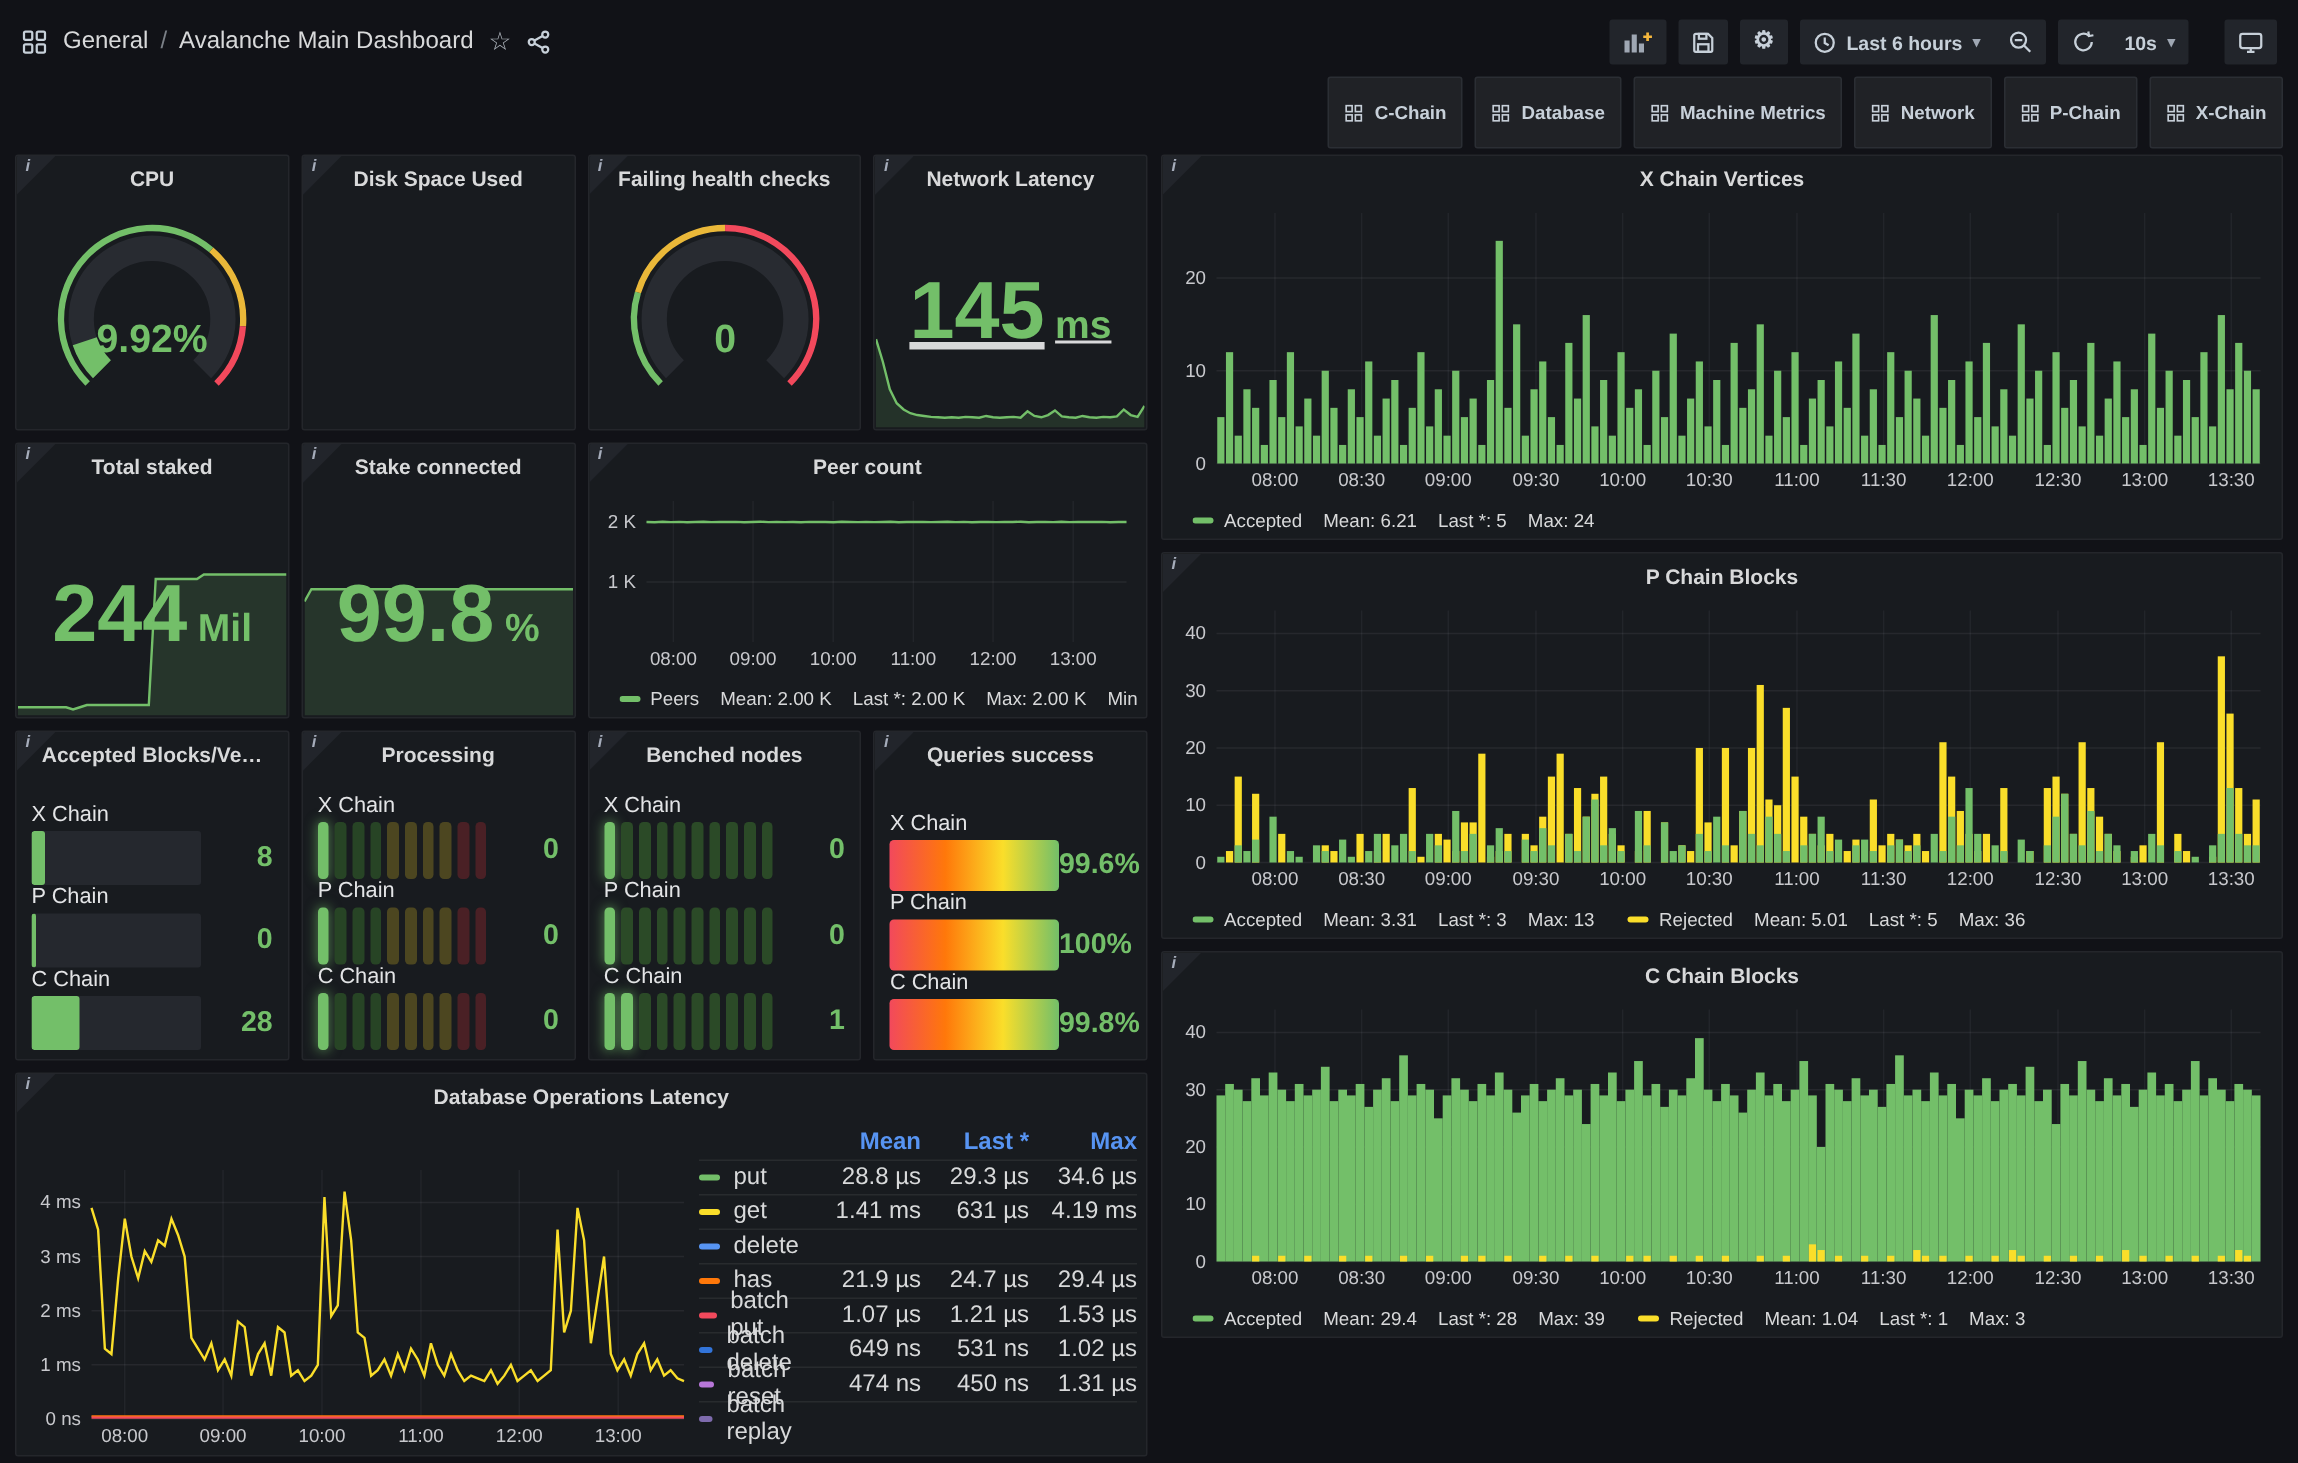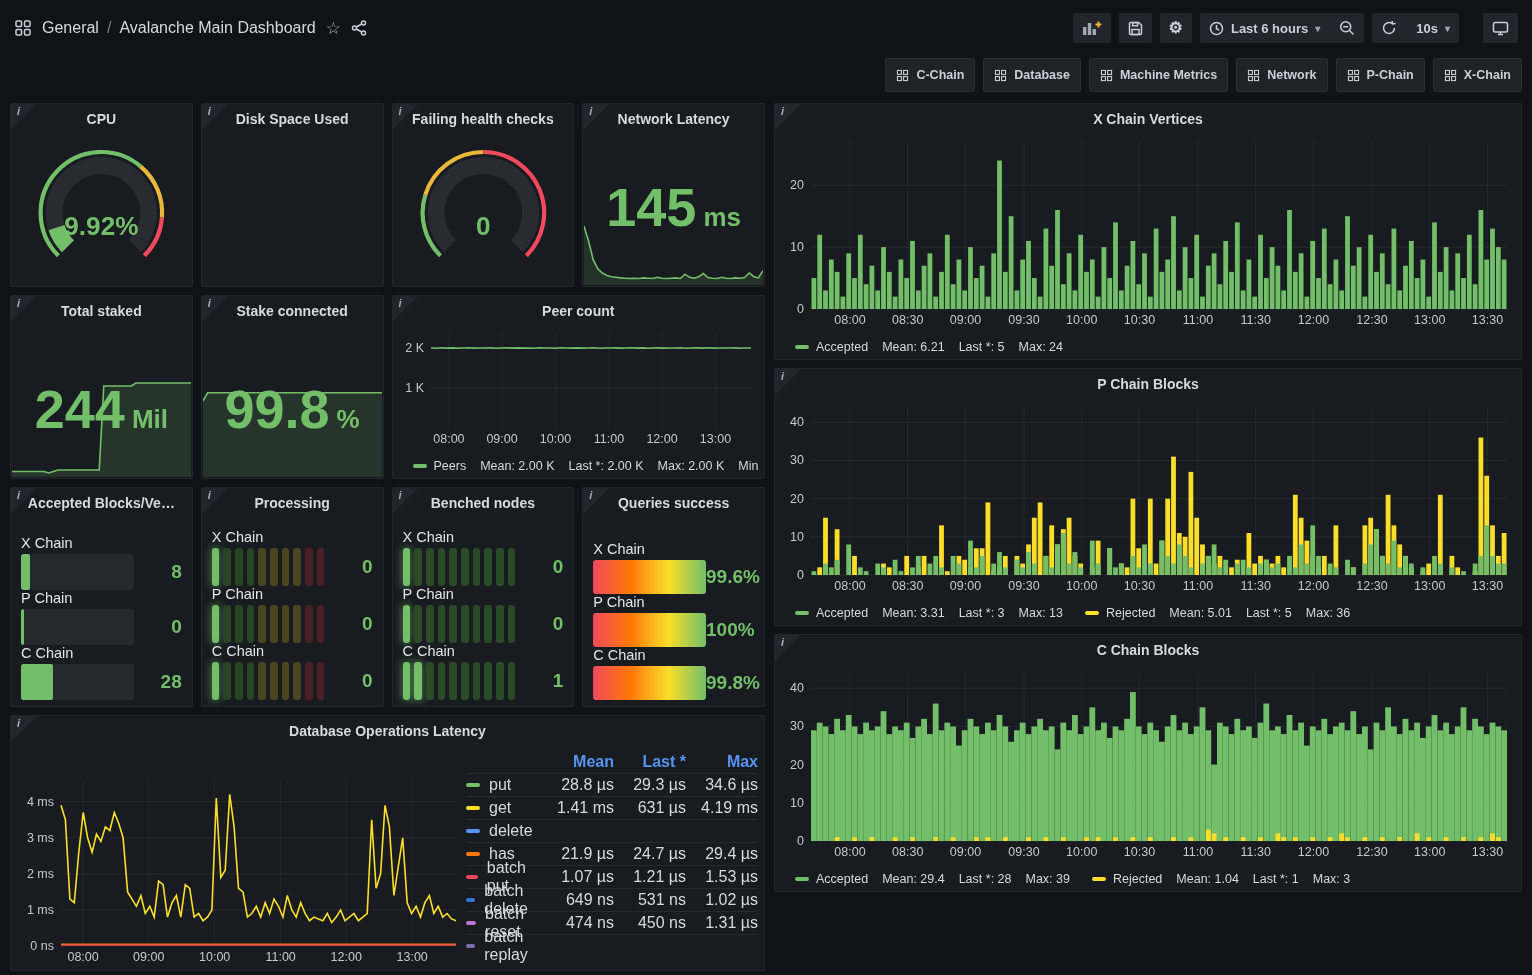--- a/index.html
+++ b/index.html
@@ -18,21 +18,21 @@
   .tb-right { display:flex; align-items:center; gap:8px; }
   .btn { height:30px; background:#22252b; border:none; border-radius:2px; color:#c7d0d9;
          display:flex; align-items:center; gap:7px; padding:0 9px; font-size:13px; font-weight:700; cursor:pointer; }
   .btn-group { display:flex; align-items:center; background:#22252b; border-radius:2px; }
   .btn-group .btn { background:transparent; }
   .btn-group .div { width:1px; background:#2e3137; margin:4px 0; }
   .caret { font-size:10px; color:#9fa7b3; }
   svg.ic { stroke:#c7d0d9; fill:none; stroke-width:1.5; }
   
   .links-row { height:38px; display:flex; justify-content:flex-end; align-items:center; gap:8px; padding:0 10px; }
-  .link-btn { height:34px; background:#202226; border:1px solid #2b2e34; border-radius:2px; color:#c7d0d9;
+  .link-btn { height:48px; background:#202226; border:1px solid #2b2e34; border-radius:2px; color:#c7d0d9;
               display:flex; align-items:center; gap:7px; padding:0 10px; font-size:12.5px; font-weight:700; cursor:pointer; }
   
   .main { padding:9px 10px 0 10px; display:grid; grid-template-columns:755px 748px; column-gap:9px; align-items:start; }
   .col-left { display:grid; grid-template-rows:184px 184px 220px 256px; row-gap:8px; }
   .col-right { display:grid; grid-template-rows:257px 258px 258px; row-gap:8px; }
   .prow { display:grid; grid-template-columns:repeat(4,1fr); gap:8px; }
   .span2 { grid-column:span 2; }
   .panel { position:relative; background:#181b1f; border:1px solid #24262b; border-radius:2px; overflow:hidden; }
   .corner { position:absolute; top:0; left:0; width:26px; height:26px; background:#22252b;
             clip-path:polygon(0 0,100% 0,0 100%); z-index:3; cursor:pointer; }
@@ -41,21 +41,21 @@
             white-space:nowrap; overflow:hidden; }
   
   .gauge-wrap { position:absolute; top:26px; left:6px; right:6px; bottom:4px; display:flex; justify-content:center; }
   
   .spark { position:absolute; left:1px; right:1px; bottom:1px; }
   .spark.full { top:28px; }
   .spark.bottom { height:64px; }
   .stat-overlay { position:absolute; left:0; right:0; display:flex; align-items:baseline; justify-content:center; z-index:2; }
   .stat-overlay .big { font-size:54px; font-weight:700; color:#73BF69; line-height:1; }
   .stat-overlay .unit { font-size:26px; font-weight:700; color:#73BF69; margin-left:7px; }
-  .ov-mid { top:86px; } .ov-nl { top:76px; }
+  .ov-mid { top:86px; } .ov-nl { top:76px;text-decoration:underline; }
   
   .axchart { position:absolute; left:2px; right:4px; }
   .axchart.tall { top:28px; bottom:30px; }
   .legend { position:absolute; left:20px; right:6px; bottom:5px; display:flex; gap:22px; align-items:center;
             font-size:12.5px; color:#d8d9da; white-space:nowrap; overflow:hidden; }
   .leg-item { display:flex; align-items:center; cursor:pointer; }
   .sw { width:14px; height:4px; border-radius:2px; display:inline-block; }
   .leg-label { margin-left:7px;text-align:right; }
   .leg-stat { margin-left:14px; }
   

